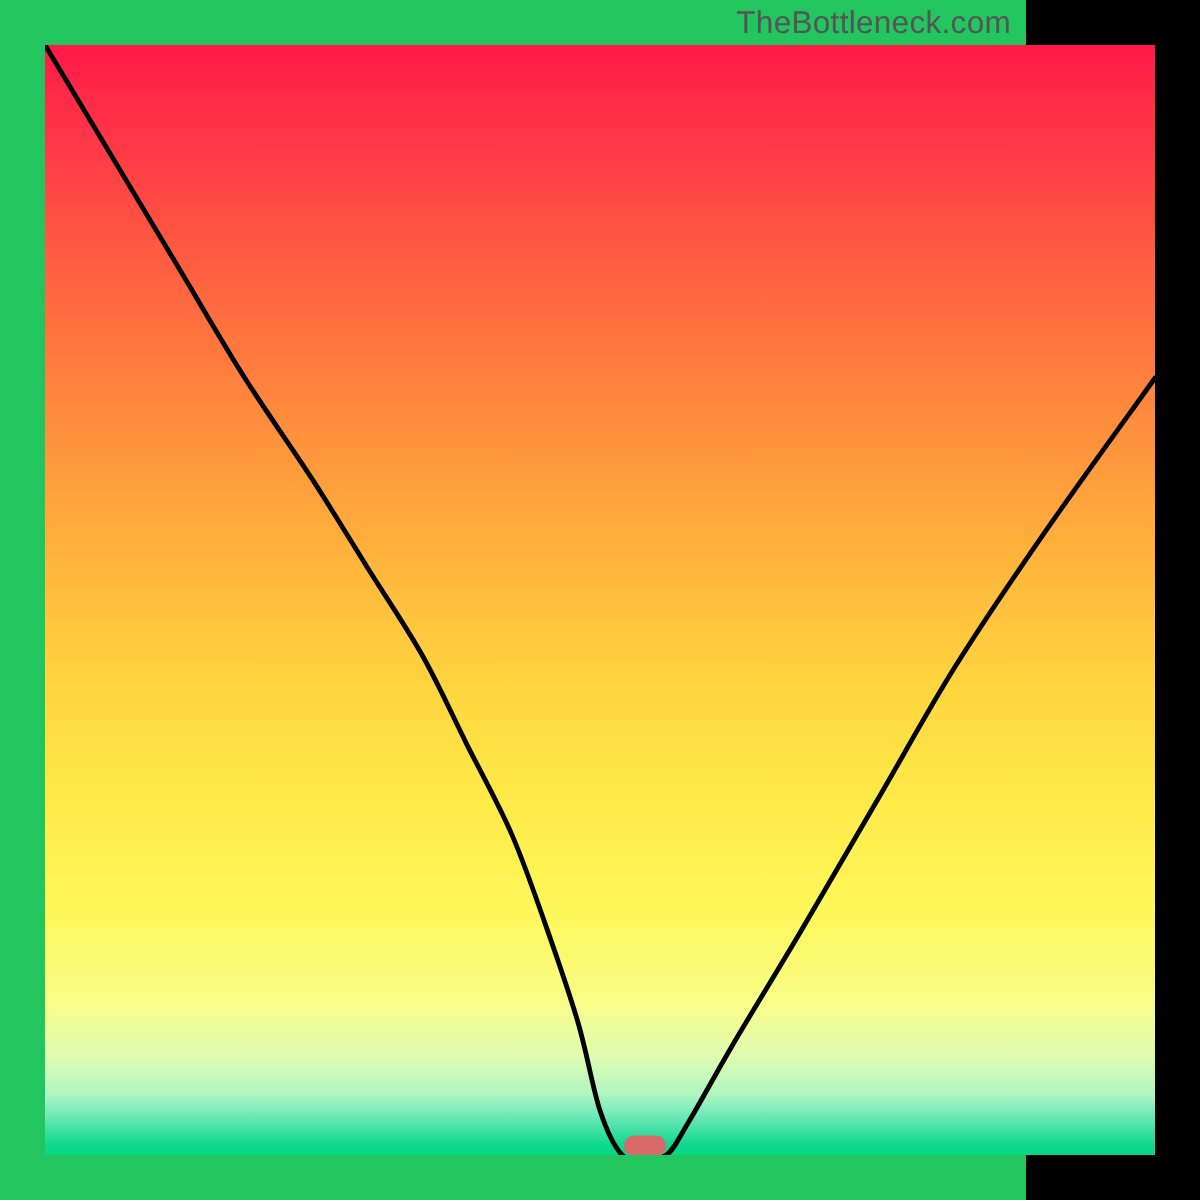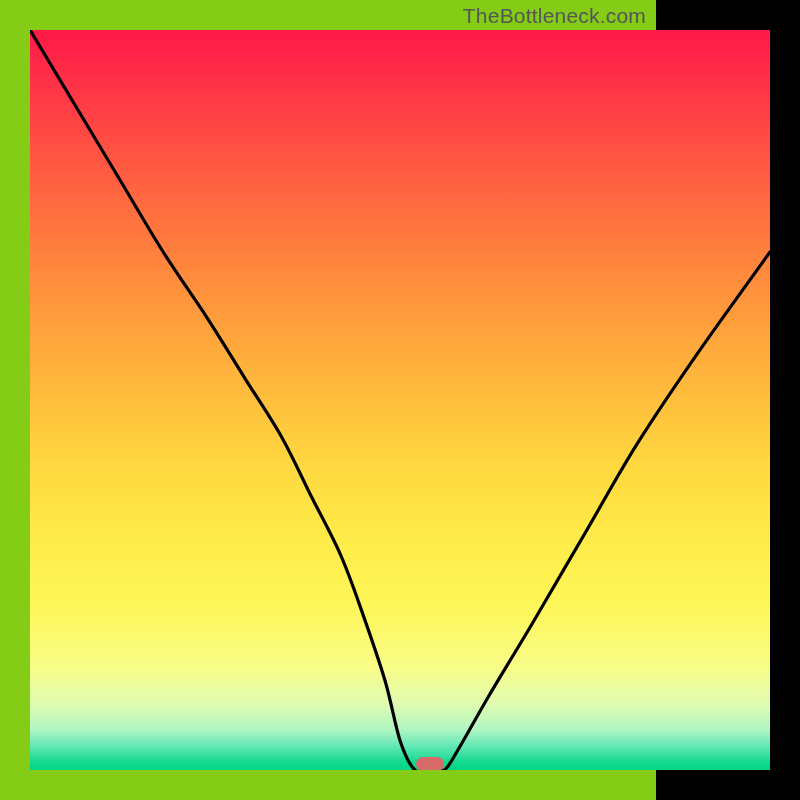--- a/index.html
+++ b/index.html
@@ -8,21 +8,22 @@
     width: 800px;
     height: 800px;
     overflow: hidden;
     background: #000;
     font-family: Arial, Helvetica, sans-serif;
   }
   .frame {
     position: relative;
     width: 656px;
     height: 800px;
-    background: #84cc16;
+    background: #22c55e;
+    padding-left: 28px;
   }
   .watermark {
     position: absolute;
     top: 4px;
     right: 10px;
     color: #555;
     font-size: 21px;
     font-weight: 500;
     letter-spacing: 0.2px;
     z-index: 5;

